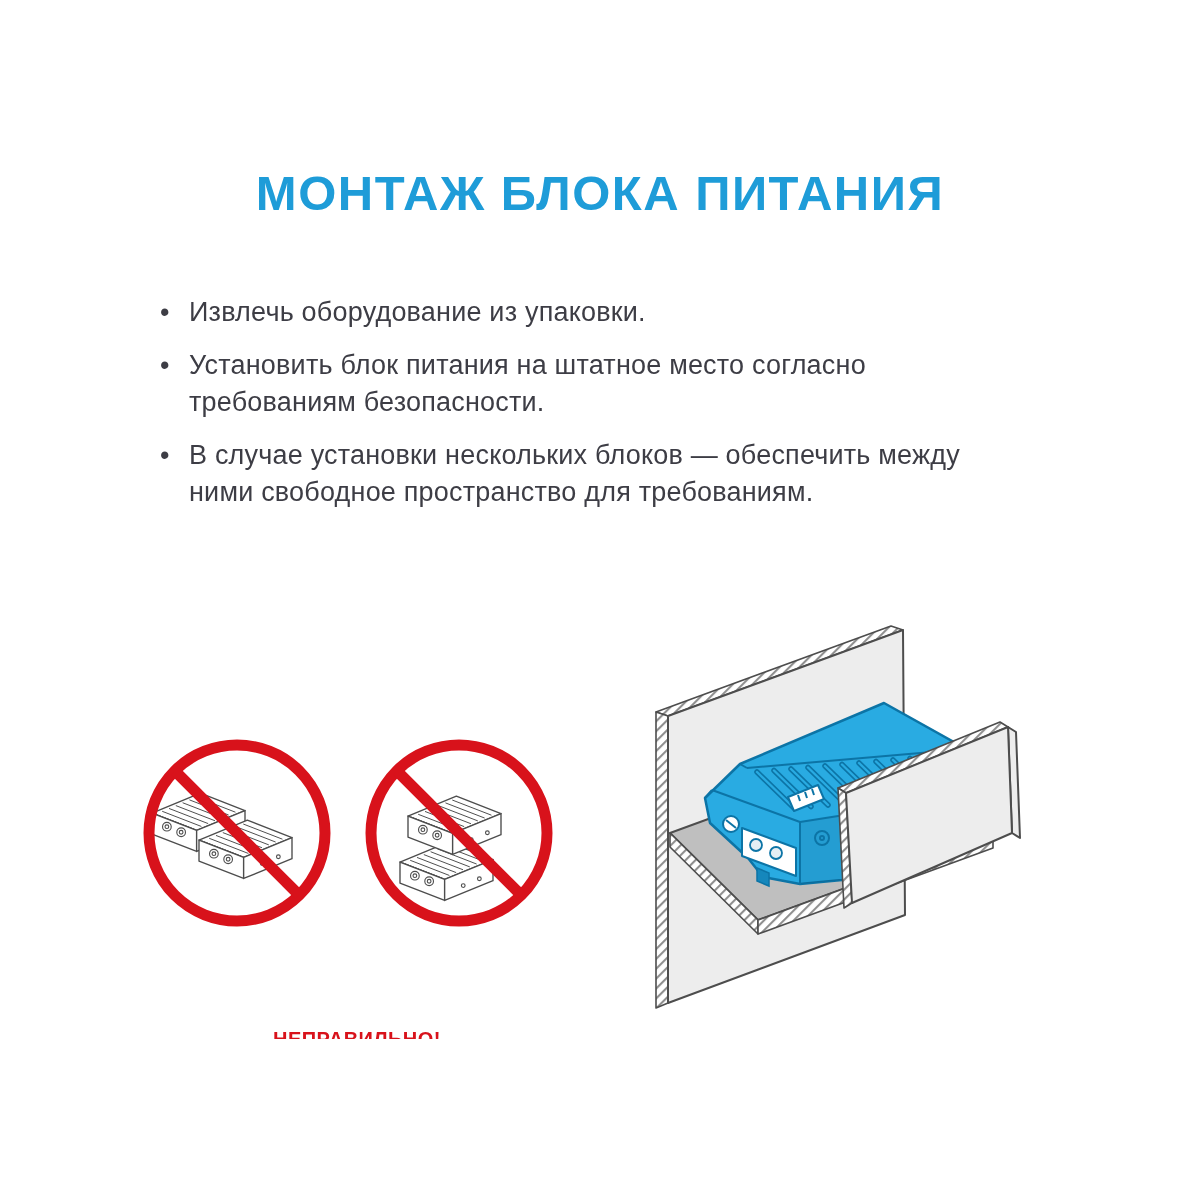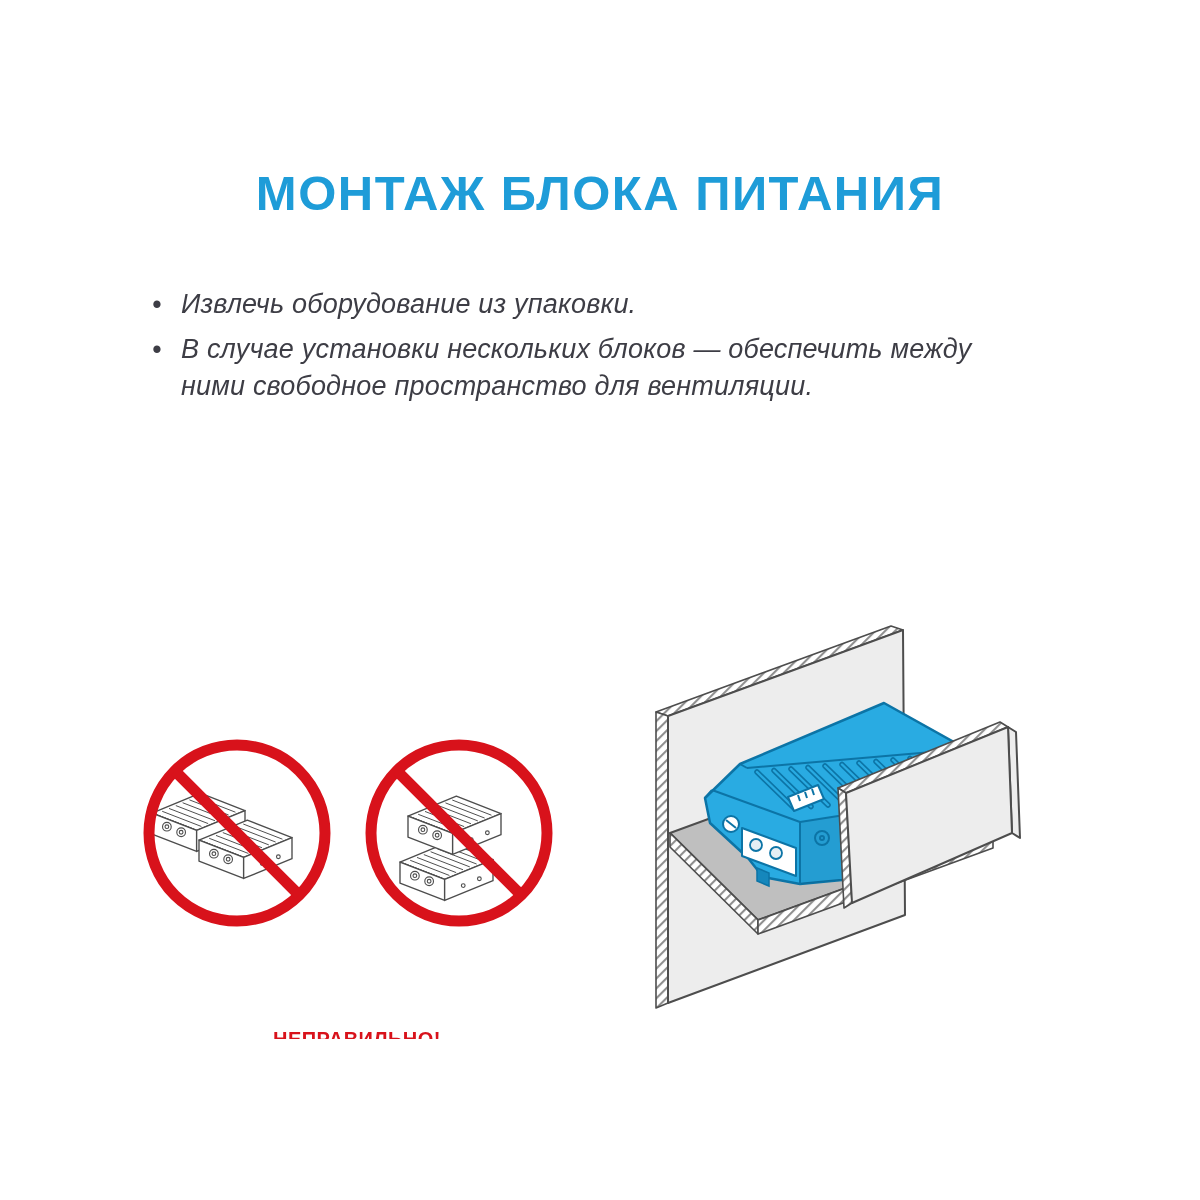--- a/index.html
+++ b/index.html
@@ -21,21 +21,21 @@
   .page-title{
     position:absolute;top:166px;left:0;width:1200px;margin:0;
     text-align:center;font-size:49px;line-height:54px;font-weight:800;
     letter-spacing:1.5px;color:var(--accent-blue);
   }
   .instruction-list{
     position:absolute;top:278px;left:142px;width:892px;margin:0;padding:0;
     list-style:none;font-size:27px;line-height:37px;font-weight:500;
     color:var(--body-text);letter-spacing:0.2px;
   }
-  .instruction-list li{position:relative;padding-left:31px;margin:8px;font-style:italic;}
+  .instruction-list li{position:relative;padding-left:31px;margin:16px;}
   .instruction-list li::before{
     content:"\2022";position:absolute;left:2px;top:0;color:var(--body-text);
   }
   .figures-svg{position:absolute;left:0;top:0;}
   .wrong-label{
     position:absolute;top:1028px;left:142px;width:430px;margin:0;
     text-align:center;font-size:20px;font-weight:800;letter-spacing:0.5px;
     color:var(--alert-red);
   }
   .correct-caption{
@@ -62,21 +62,22 @@
 </style>
 </head>
 <body>
 
 <div class="canvas">
 
   <h1 class="page-title">МОНТАЖ БЛОКА ПИТАНИЯ</h1>
 
   <ul class="instruction-list">
     <li><span>Извлечь оборудование из упаковки.</span></li>
-    <li><span>В случае установки нескольких блоков — обеспечить между ними свободное пространство для вентиляции.</span></li>
+    <li><span>Установить блок питания на штатное место согласно требованиям безопасности.</span></li>
+    <li><span>В случае установки нескольких блоков — обеспечить между ними свободное пространство для требованиям.</span></li>
   </ul>
 
   <svg class="figures-svg" width="1200" height="1200" viewBox="0 0 1200 1200" aria-hidden="true">
     <defs>
       <pattern id="hatch" width="7" height="7" patternUnits="userSpaceOnUse" patternTransform="rotate(45)">
         <rect width="7" height="7" fill="#ffffff"></rect>
         <line x1="1" y1="0" x2="1" y2="7" stroke="#8f8f8f" stroke-width="2.2"></line>
       </pattern>
 
       <g id="mini-psu">

